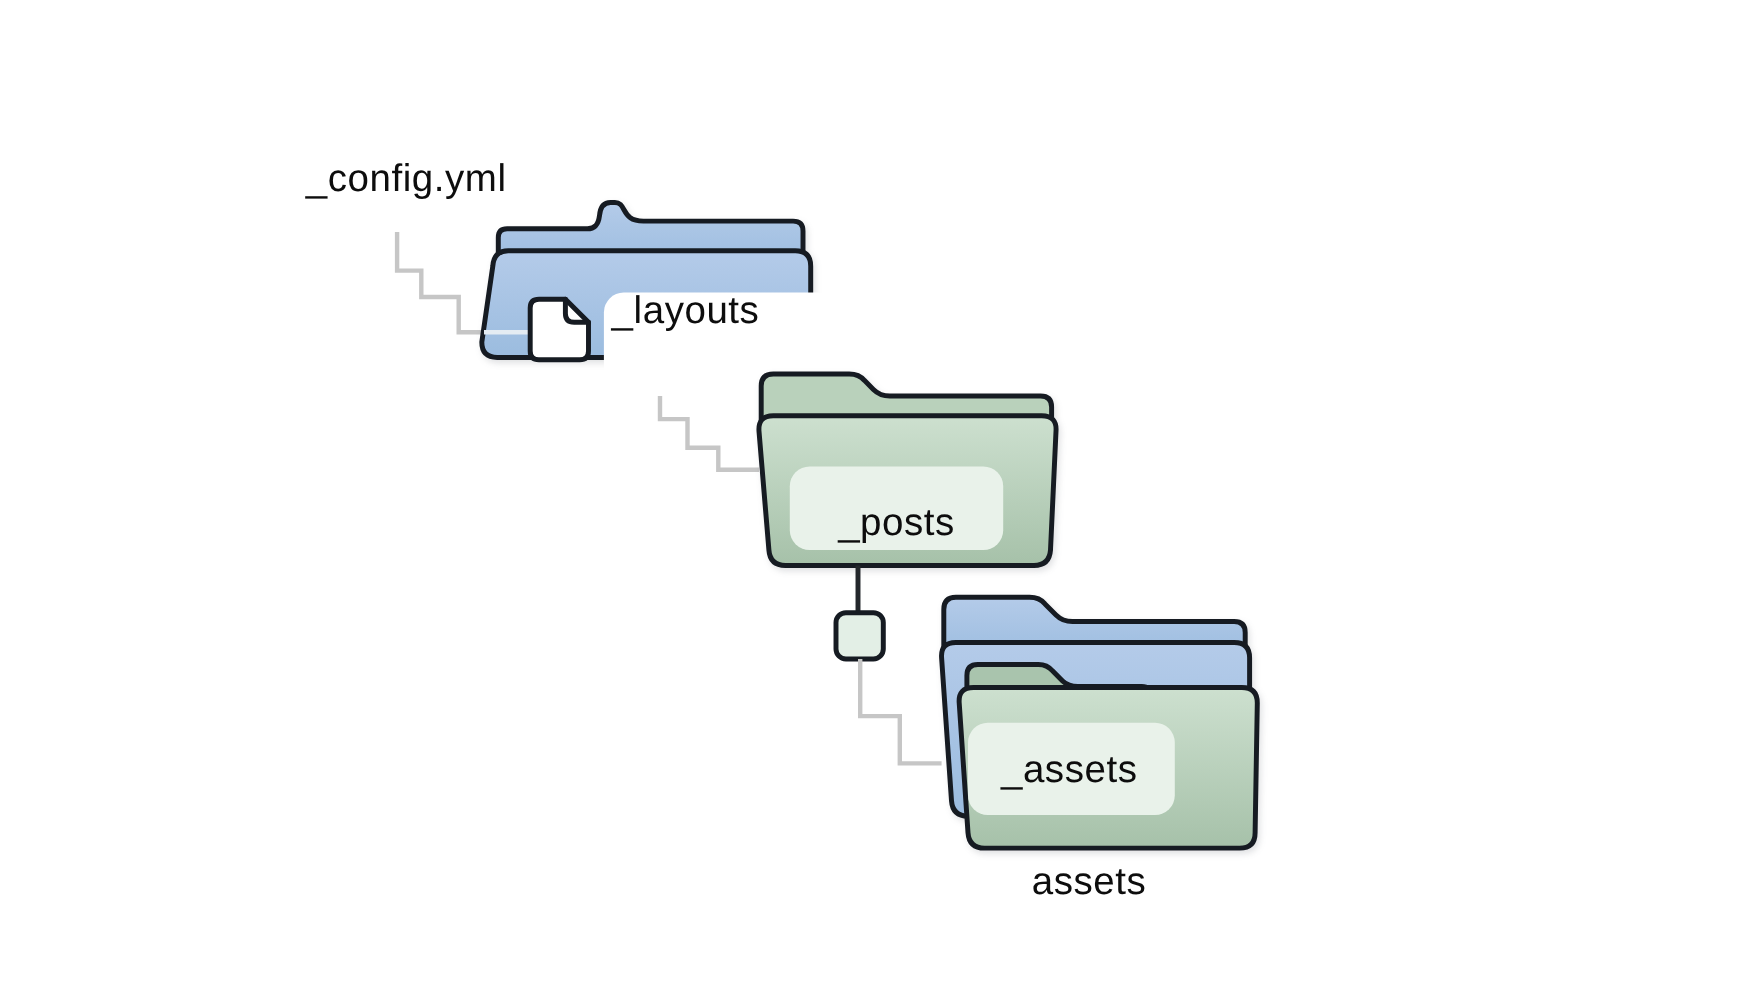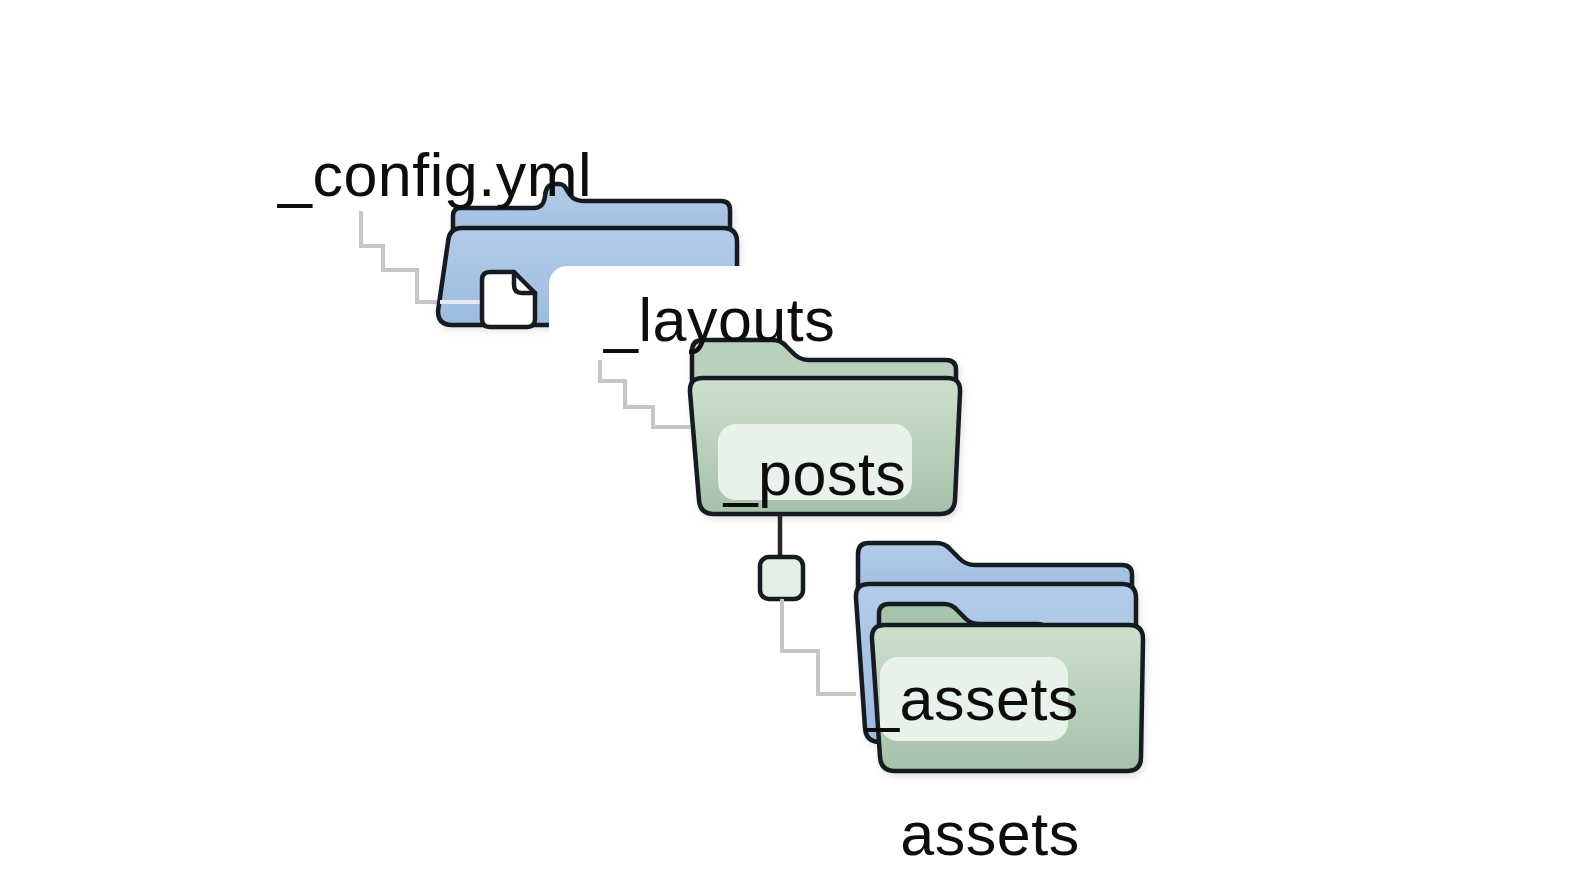--- a/index.html
+++ b/index.html
@@ -41,21 +41,21 @@
   .edge-gray-over{fill:none;stroke:#e4ecf3;stroke-width:4;stroke-linecap:butt;}
   .edge-dark{fill:none;stroke:var(--line-dark);stroke-width:4.5;stroke-linecap:butt;}
   .shadowed{filter:drop-shadow(2px 3px 3px rgba(60,70,80,0.16));}
   .stop-blue-1{stop-color:var(--folder-blue-light);}
   .stop-blue-2{stop-color:var(--folder-blue-dark);}
   .stop-green-1{stop-color:var(--folder-green-light);}
   .stop-green-2{stop-color:var(--folder-green-dark);}
   
   .lbl{
     position:absolute;
-    font-size:61px;
+    font-size:35px;
     font-weight:500;
     color:var(--text);
     line-height:1;
     white-space:nowrap;
     letter-spacing:0.5px;
   }
   .lbl-centered{
     display:flex;align-items:center;justify-content:center;
     white-space:nowrap;
   }
@@ -111,21 +111,21 @@
       <path class="fill-blue ol" d="M 858 600 L 858 554 Q 858 543 869 543 L 936 543 Q 945 543 950 549 L 960 559 Q 966 565 975 565 L 1122 565 Q 1132 565 1132 575 L 1132 600 Z"></path>
       <path class="fill-blue ol" d="M 869 584 L 1122 584 Q 1136 584 1136 598 L 1136 728 Q 1136 742 1122 742 L 880 742 Q 866 742 865 728 L 856 598 Q 855 584 869 584 Z"></path>
       <path class="fill-green-back-dark ol" d="M 879 645 L 879 614 Q 879 604 889 604 L 944 604 Q 952 604 957 610 L 966 619 Q 971 624 980 624 L 1038 624 Q 1046 624 1046 632 L 1046 645 Z"></path>
       <path class="fill-green ol" d="M 885 625 L 1129 625 Q 1143 625 1143 639 L 1141 757 Q 1141 771 1127 771 L 895 771 Q 881 771 880 757 L 872 639 Q 871 625 885 625 Z"></path>
       <rect class="chip" x="880" y="657" width="188" height="84" rx="18"></rect>
     </g>
   </svg>
 
   <div class="lbl" style="left:278px;top:145px;">_config.yml</div>
 
-  <div class="lbl" style="left:556px;top:290px;margin-left:48px;">_layouts</div>
+  <div class="lbl" style="left:556px;top:265px;">_layouts</div>
 
   <div class="lbl lbl-centered" style="left:718px;top:424px;width:194px;height:100px;">_posts</div>
 
   <div class="lbl lbl-centered" style="left:880px;top:657px;width:184px;height:84px;">_assets</div>
 
-  <div class="lbl lbl-centered" style="left:860px;top:776px;width:260px;height:50px;margin-top:33px;">assets</div>
+  <div class="lbl lbl-centered" style="left:860px;top:776px;width:260px;height:50px;">assets</div>
 
 </div>
 
 </body></html>

